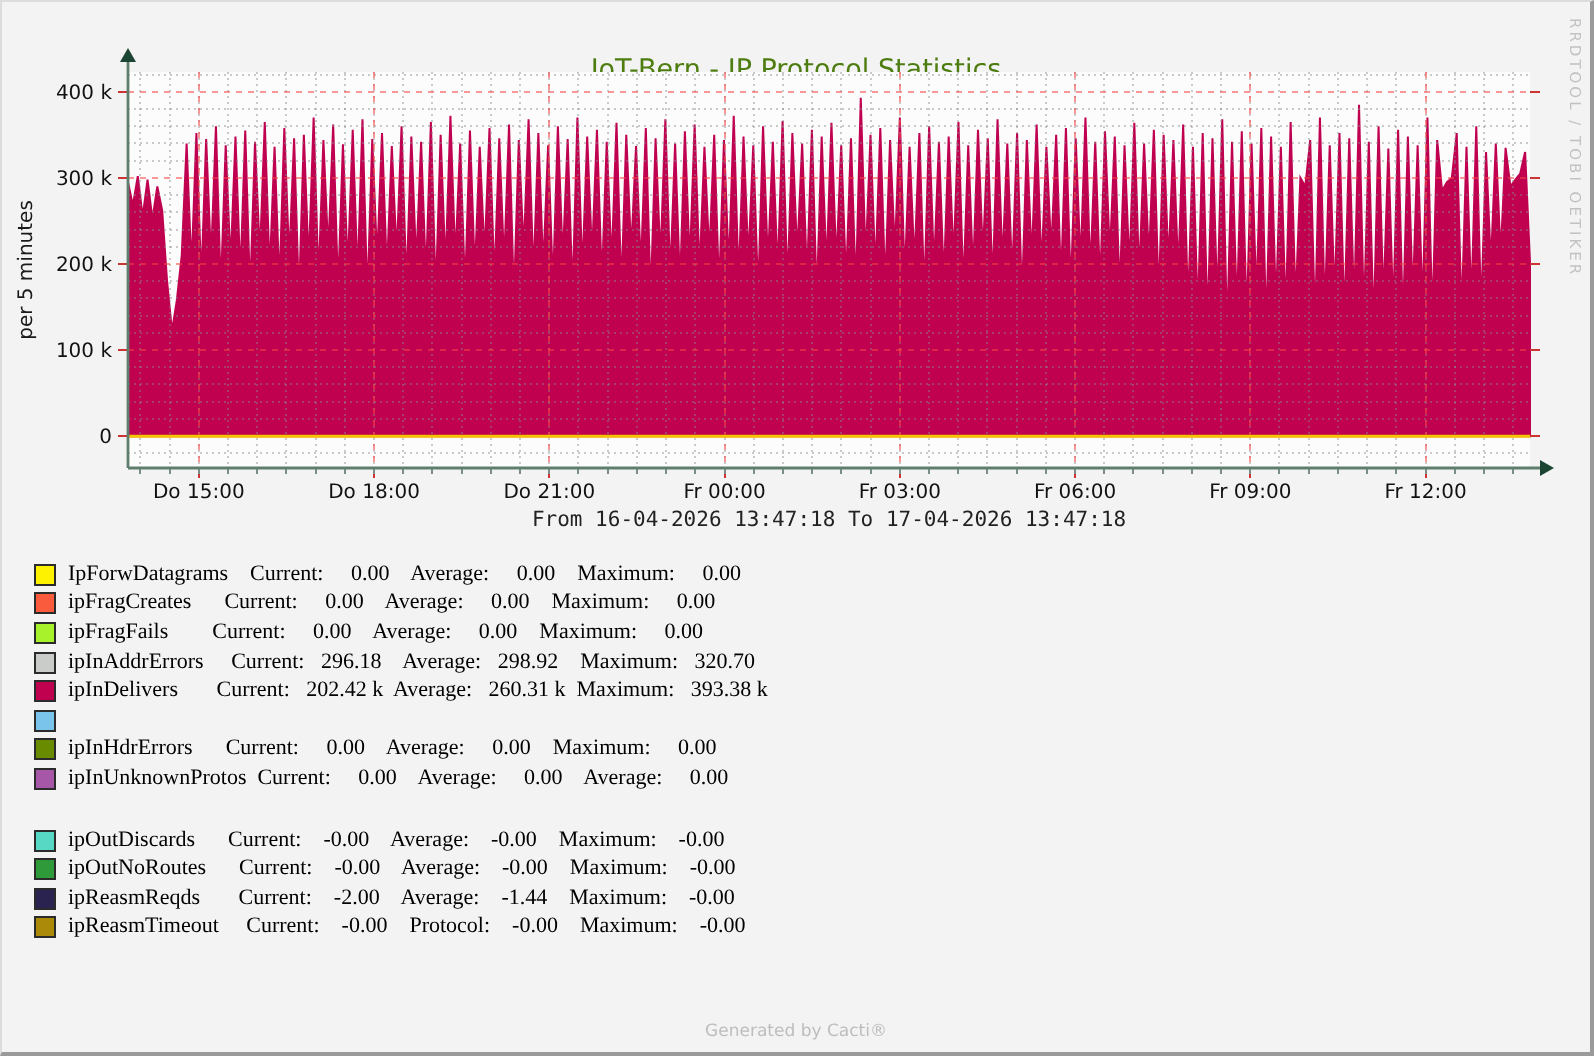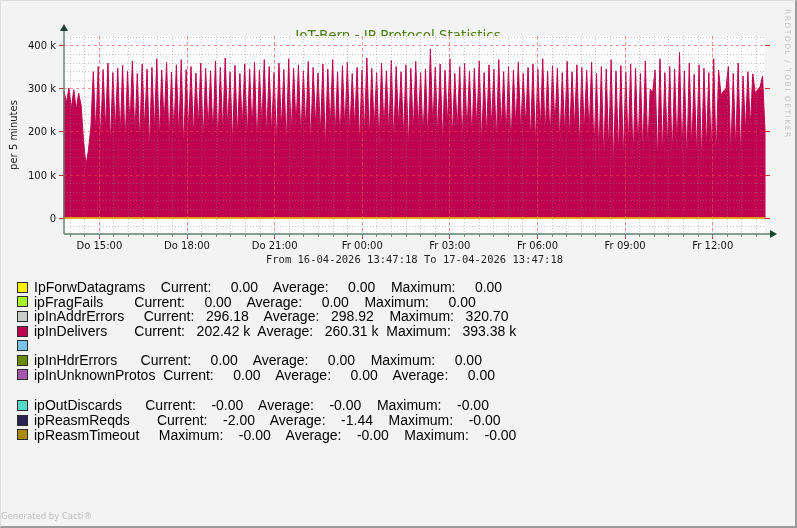--- a/index.html
+++ b/index.html
@@ -18,34 +18,34 @@
     position:absolute; top:8px; right:3px;
     writing-mode:vertical-rl; text-orientation:mixed;
     font-size:7.5px; letter-spacing:1.5px; color:#C2C2C2;
   }
   .ylabel {
     position:absolute; left:-32px; top:128px; width:90px; height:12px;
     text-align:center; transform:rotate(-90deg);
     font-size:10px; color:#1a1a1a;
   }
   .footer {
-    position:absolute; bottom:5px; left:0; width:100%; text-align:left;
+    position:absolute; bottom:5px; left:0; width:100%; text-align:center;
     font-size:8.5px; color:#BDBDBD;
   }
   .plot-svg { position:absolute; left:0; top:0; }
   .legend { position:absolute; left:16px; top:279px; }
   .lg-group { margin:0; }
   .lg-spacer { height:16px; }
   .lg-row { display:flex; align-items:center; height:14.6px; }
   .swatch {
     width:9px; height:9px; border:1px solid #2b2b2b; flex:0 0 auto;
     margin-right:6px;
   }
   .lg-text {
-    font-family:Liberation Sans, sans-serif; font-size:14px; line-height:1;
+    font-family:Liberation Serif, serif; font-size:11px; line-height:1;
     color:#000; white-space:pre;
   }
   text { font-family:"DejaVu Sans", sans-serif; }
   .mono-caption { font-family:"DejaVu Sans Mono", monospace; }
 </style>
 </head>
 <body>
 
 <div class="graph-image">
   <div class="title">IoT-Bern - IP Protocol Statistics</div>
@@ -227,20 +227,24 @@
       <text x="413.5" y="262" text-anchor="middle" font-size="10.5px" fill="#222" class="mono-caption">From 16-04-2026 13:47:18 To 17-04-2026 13:47:18</text>
     </svg>
 
   <div class="legend">
       <div class="lg-group">
         <div class="lg-row">
           <span class="swatch" style="background: rgb(255, 242, 0);"></span>
           <span class="lg-text">IpForwDatagrams    Current:     0.00    Average:     0.00    Maximum:     0.00  </span>
         </div>
         <div class="lg-row">
+          <span class="swatch" style="background: rgb(250, 91, 61);"></span>
+          <span class="lg-text">ipFragCreates      Current:     0.00    Average:     0.00    Maximum:     0.00  </span>
+        </div>
+        <div class="lg-row">
           <span class="swatch" style="background: rgb(168, 242, 43);"></span>
           <span class="lg-text">ipFragFails        Current:     0.00    Average:     0.00    Maximum:     0.00  </span>
         </div>
         <div class="lg-row">
           <span class="swatch" style="background: rgb(201, 204, 201);"></span>
           <span class="lg-text">ipInAddrErrors     Current:   296.18    Average:   298.92    Maximum:   320.70  </span>
         </div>
         <div class="lg-row">
           <span class="swatch" style="background: rgb(192, 1, 80);"></span>
           <span class="lg-text">ipInDelivers       Current:   202.42 k  Average:   260.31 k  Maximum:   393.38 k</span>
@@ -257,24 +261,28 @@
           <span class="lg-text">ipInUnknownProtos  Current:     0.00    Average:     0.00    Average:     0.00  </span>
         </div>
       </div>
       <div class="lg-spacer"></div>
       <div class="lg-group">
         <div class="lg-row">
           <span class="swatch" style="background: rgb(87, 216, 197);"></span>
           <span class="lg-text">ipOutDiscards      Current:    -0.00    Average:    -0.00    Maximum:    -0.00  </span>
         </div>
         <div class="lg-row">
+          <span class="swatch" style="background: rgb(46, 154, 58);"></span>
+          <span class="lg-text">ipOutNoRoutes      Current:    -0.00    Average:    -0.00    Maximum:    -0.00  </span>
+        </div>
+        <div class="lg-row">
           <span class="swatch" style="background: rgb(42, 35, 80);"></span>
           <span class="lg-text">ipReasmReqds       Current:    -2.00    Average:    -1.44    Maximum:    -0.00  </span>
         </div>
         <div class="lg-row">
           <span class="swatch" style="background: rgb(171, 138, 10);"></span>
-          <span class="lg-text">ipReasmTimeout     Maximum:    -0.00    Average:    -0.00    Maximum:    -0.00  </span>
+          <span class="lg-text">ipReasmTimeout     Current:    -0.00    Protocol:    -0.00    Maximum:    -0.00  </span>
         </div>
       </div>
     </div>
 
   <div class="footer">Generated by Cacti®</div>
 </div>
 
 </body></html>

